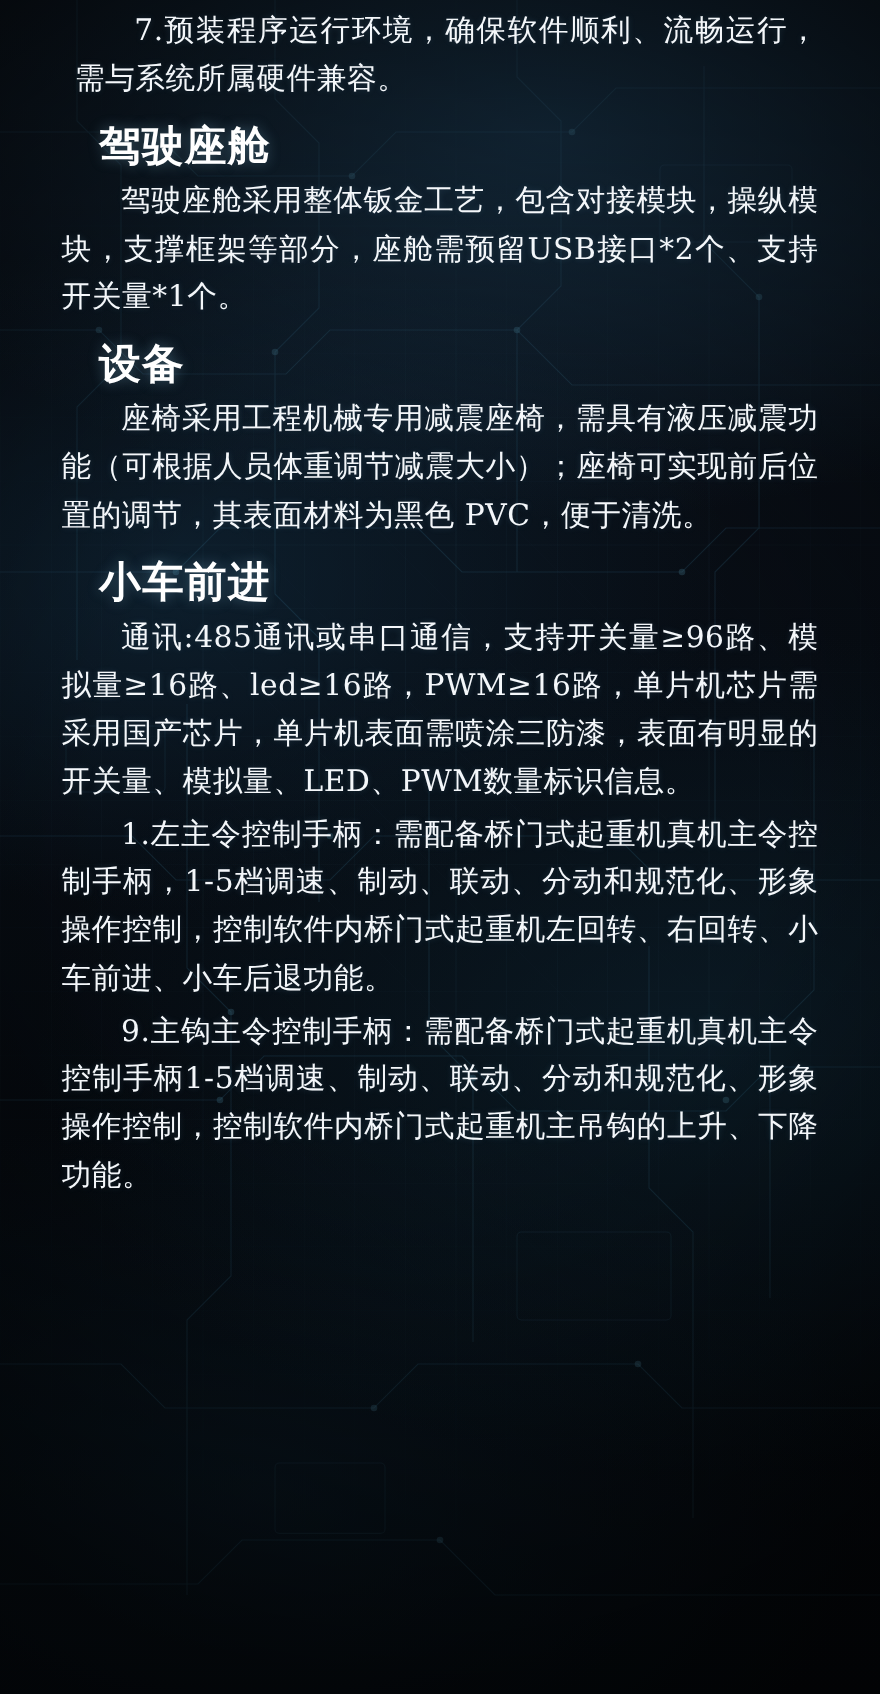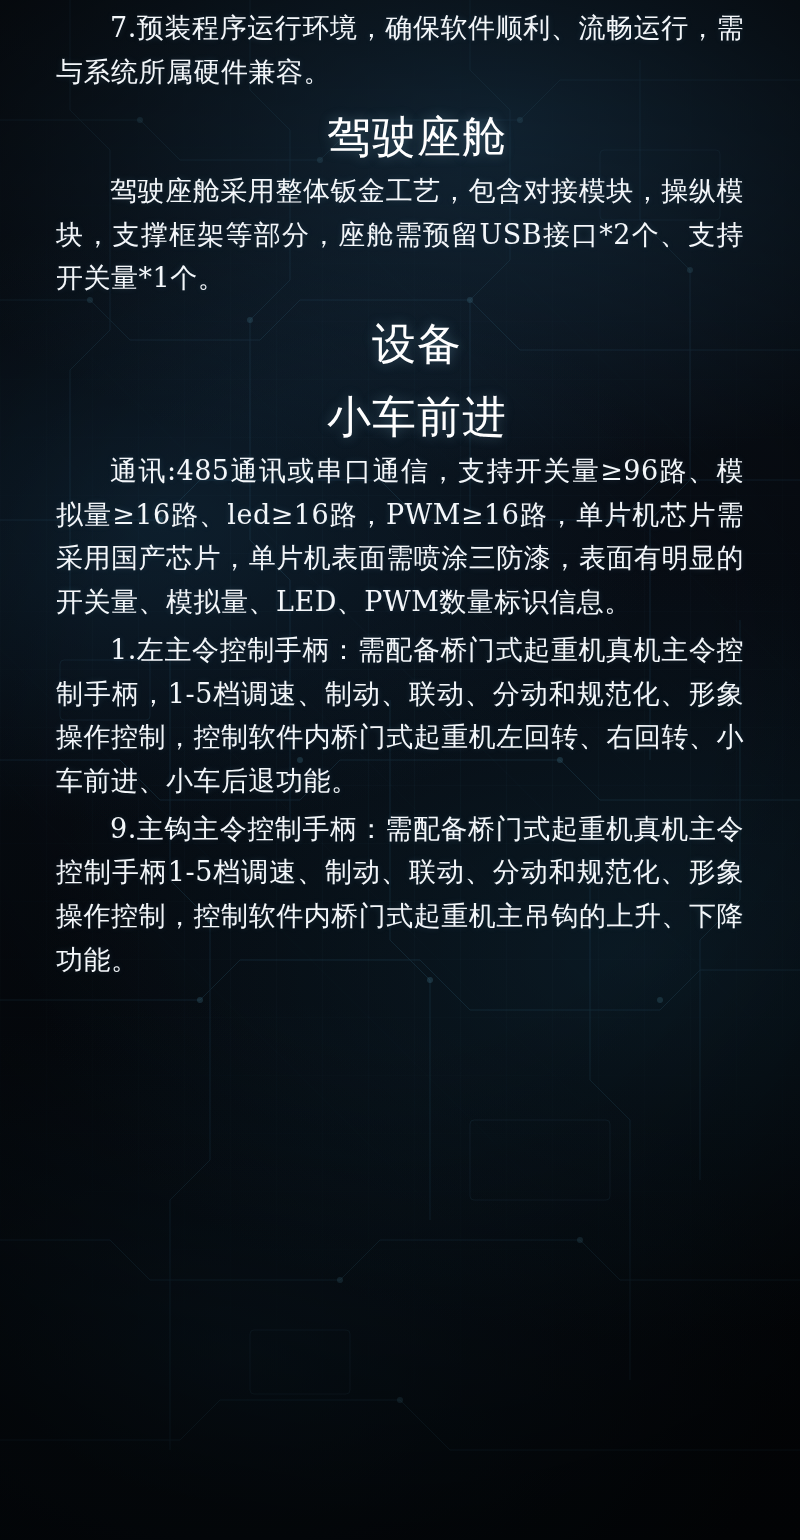--- a/index.html
+++ b/index.html
@@ -57,44 +57,44 @@
   
   .content {
     position: relative;
     z-index: 3;
     padding: 6px 56px 0 56px;
     box-sizing: border-box;
   }
 
   h2.heading {
     font-family: "DejaVu Sans", "Liberation Sans", sans-serif;
-    font-weight: normal;
-    font-size: 44px;
+    font-weight: bold;
+    font-size: 38px;
     line-height: 1.35;
     margin: 14px 0 2px 0;
     padding-left: 34px;
     letter-spacing: 1px;
     color: #ffffff;
     text-shadow: 0 0 12px rgba(140,200,230,0.35);
-    text-align: center;
   }
 
   p.para {
     font-size: 27px;
     line-height: 1.62;
     margin: 2px 0 4px 0;
     text-indent: 54px;
     letter-spacing: 0.5px;
     color: #f4f7fa;
     text-align: justify;
     text-justify: inter-ideograph;
     text-shadow: 0 0 6px rgba(120,180,215,0.18);
   }
   p.para.first {
     margin-top: 0;
+    margin-left: 12px;
   }
 </style>
 </head>
 <body>
 
 <div class="page">
 
   <div class="circuit"></div>
 
   <svg class="circuit-svg" viewBox="0 0 800 1540" preserveAspectRatio="none" aria-hidden="true">
@@ -148,20 +148,21 @@
   <div class="content">
 
     <p class="para first">7.预装程序运行环境，确保软件顺利、流畅运行，需与系统所属硬件兼容。</p>
 
     <h2 class="heading">驾驶座舱</h2>
 
     <p class="para">驾驶座舱采用整体钣金工艺，包含对接模块，操纵模块，支撑框架等部分，座舱需预留USB接口*2个、支持开关量*1个。</p>
 
     <h2 class="heading">设备</h2>
 
+    <p class="para">座椅采用工程机械专用减震座椅，需具有液压减震功能（可根据人员体重调节减震大小）；座椅可实现前后位置的调节，其表面材料为黑色 PVC，便于清洗。</p>
 
     <h2 class="heading">小车前进</h2>
 
     <p class="para">通讯:485通讯或串口通信，支持开关量≥96路、模拟量≥16路、led≥16路，PWM≥16路，单片机芯片需采用国产芯片，单片机表面需喷涂三防漆，表面有明显的开关量、模拟量、LED、PWM数量标识信息。</p>
 
 
     <p class="para">1.左主令控制手柄：需配备桥门式起重机真机主令控制手柄，1-5档调速、制动、联动、分动和规范化、形象操作控制，控制软件内桥门式起重机左回转、右回转、小车前进、小车后退功能。</p>
 
     <p class="para">9.主钩主令控制手柄：需配备桥门式起重机真机主令控制手柄1-5档调速、制动、联动、分动和规范化、形象操作控制，控制软件内桥门式起重机主吊钩的上升、下降功能。</p>
 

